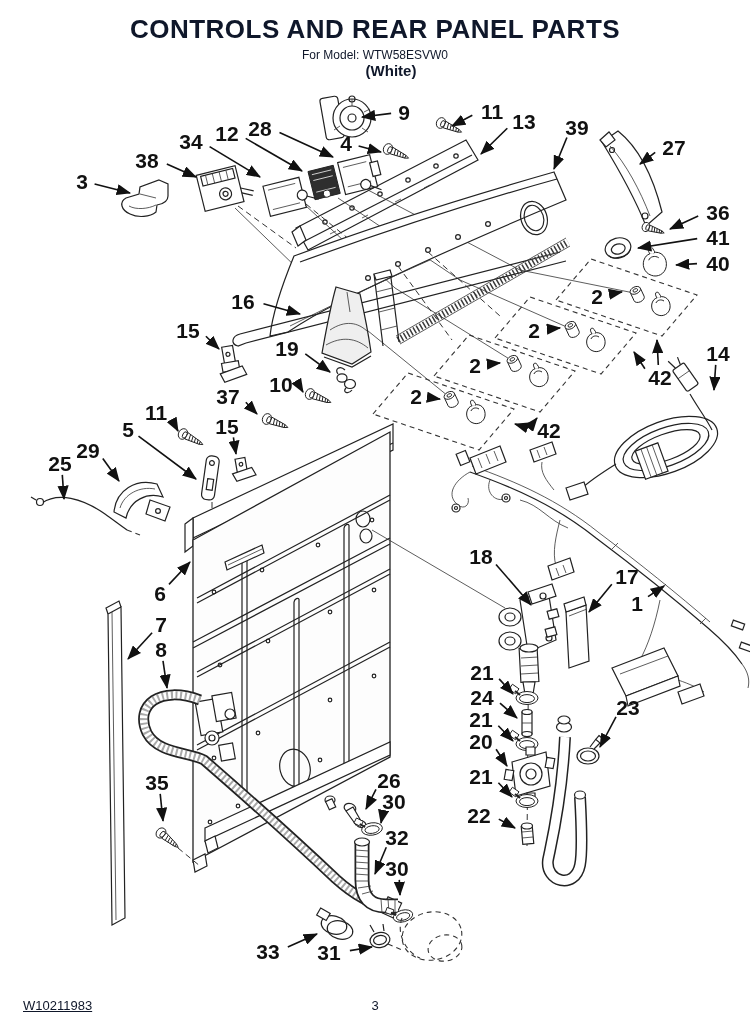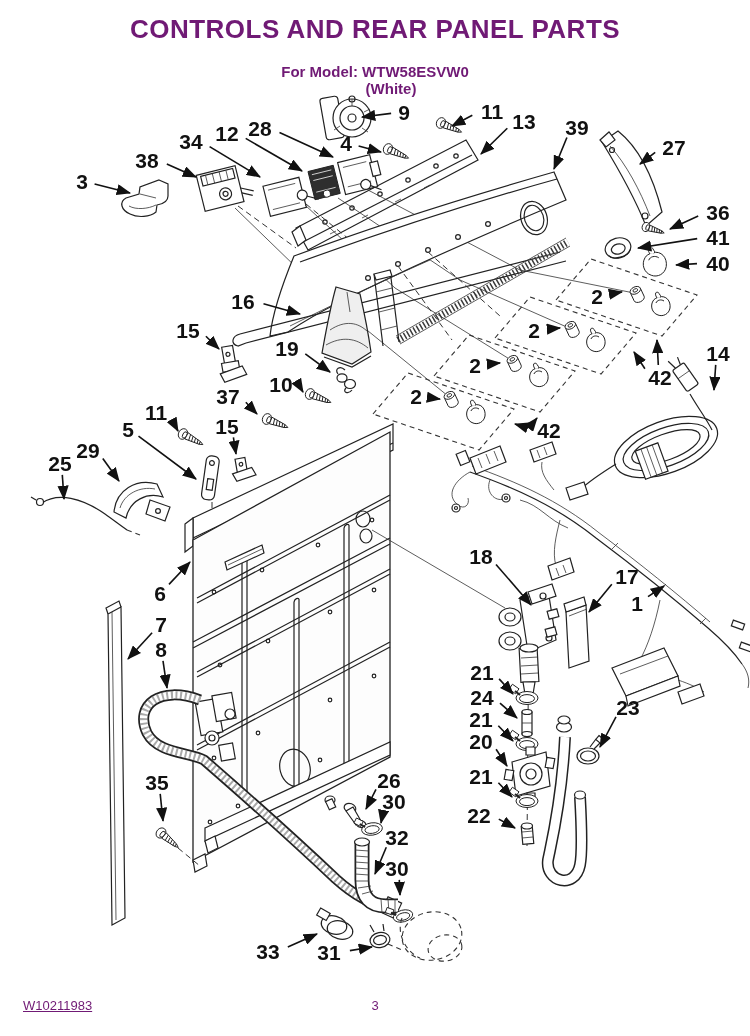--- a/index.html
+++ b/index.html
@@ -1,21 +1,21 @@
 <!DOCTYPE html>
 <html><head>
 <meta charset="utf-8">
 <title>Parts Diagram</title>
 <style>
   html,body{margin:0;padding:0;background:#fff;}
   .page{position:relative;width:750px;height:1036px;background:#fff;overflow:hidden;
-        font-family:"Liberation Sans",sans-serif;color:#701a75;}
+        font-family:"Liberation Sans",sans-serif;color:#0f172a;}
   header{position:absolute;top:14px;left:0;width:750px;text-align:center;z-index:3;}
   h1{margin:0;font-size:26px;font-weight:700;letter-spacing:.5px;}
-  .model{font-size:15px;font-weight:700;margin-top:18px;}
+  .model{font-size:12px;font-weight:400;margin-top:3px;}
   .color{font-size:15px;font-weight:700;transform:translateX(16px);}
   footer{position:absolute;top:998px;left:0;width:750px;font-size:13px;z-index:3;}
   .doc{position:absolute;left:23px;top:0;text-decoration:underline;}
   .pageno{position:absolute;left:0;width:750px;text-align:center;top:0;}
   svg#diagram-svg{position:absolute;top:0;left:0;z-index:2;}
   svg *{vector-effect:non-scaling-stroke;}
   .ln{stroke:#222;stroke-width:1.2;fill:none;}
   .lnf{stroke:#222;stroke-width:1.2;fill:#fff;}
   .lng{stroke:#222;stroke-width:1.2;fill:#efefef;}
   .thin{stroke:#333;stroke-width:.8;fill:none;}

